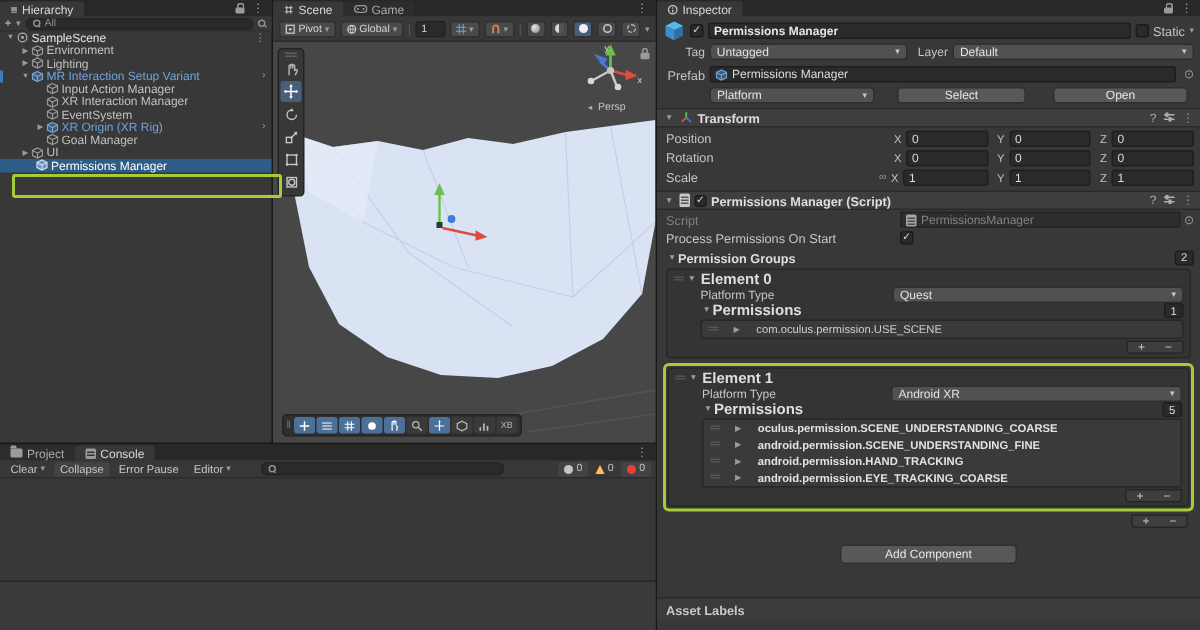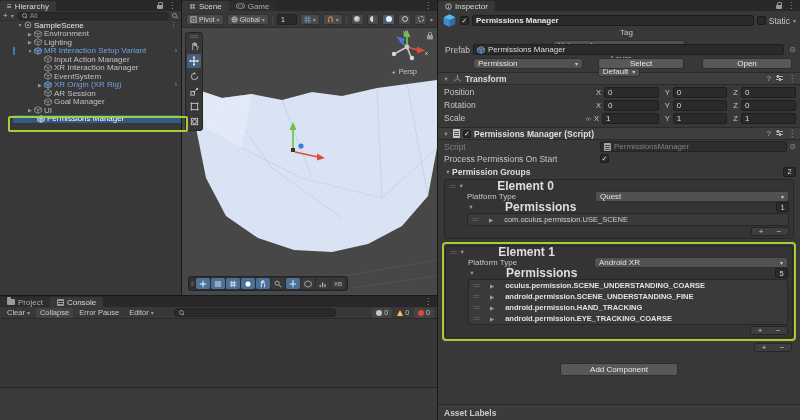--- a/index.html
+++ b/index.html
@@ -19,21 +19,21 @@
   .lock { position:relative; width:6px; height:4px; background:#9A9A9A; border-radius:1px; margin-top:3px; }
   .lock:before { content:""; position:absolute; top:-3px; left:1px; width:3px; height:3px; border:1px solid #9A9A9A; border-bottom:none; border-radius:2px 2px 0 0; }
   
   #hierarchy { left:0; top:0; width:181px; height:295px; }
   .h-toolbar { position:absolute; top:11px; left:0; right:0; height:10px; display:flex; align-items:center; gap:3px; padding:0 3px; background:#383838; border-bottom:1px solid #303030; }
   .plus-btn { font-size:8px; color:#C8C8C8; } .dd-mini { font-size:6px; color:#999; }
   .search-pill { flex:1; height:8px; background:#2A2A2A; border:1px solid #242424; border-radius:4px; display:flex; align-items:center; gap:3px; padding:0 4px; color:#8A8A8A; font-size:7px; }
   .mag { position:relative; width:5px; height:5px; flex:0 0 5px; }
   .mag:before { content:""; position:absolute; left:0; top:0; width:3px; height:3px; border:1px solid #8F8F8F; border-radius:50%; }
   .mag:after { content:""; position:absolute; left:3.5px; top:3.5px; width:2px; height:1px; background:#8F8F8F; transform:rotate(45deg); }
-  .htree { position:absolute; top:21px; left:13px; right:0; }
+  .htree { position:absolute; top:21px; left:0; right:0; }
   .hrow { position:relative; height:8.5px; display:flex; align-items:center; font-size:8px; color:#C2C2C2; white-space:nowrap; }
   .hrow .fold { width:8px; flex:0 0 8px; font-size:5px; color:#9A9A9A; text-align:center; }
   .hrow svg { flex:0 0 8px; margin-right:2px; }
   .hrow .hchev { margin-left:auto; padding-right:4px; color:#9A9A9A; font-size:7px; }
   .hrow .hkebab { margin-left:auto; padding-right:4px; color:#9A9A9A; font-size:7px; }
   .hrow.prefab .hlabel { color:#6FA3DD; }
   .hrow.scene-root .hlabel { color:#E6E6E6; }
   .hrow.selected { background:#2D5C87; }
   .hrow.selected .hlabel { color:#FFFFFF; }
   .bluebar { position:absolute; left:0; top:0; bottom:0; width:2px; background:#3C7BBF; }
@@ -78,57 +78,57 @@
   .console-ic:before { content:""; position:absolute; left:1px; top:2px; right:1px; height:1px; background:#333; box-shadow:0 2px 0 #333; }
   
   #inspector { left:438px; top:0; width:362px; height:420px; }
   .insp-body { position:absolute; top:11px; left:0; right:0; bottom:0; background:#383838; font-size:8.5px; }
   .ifield { background:#2A2A2A; border:1px solid #1E1E1E; border-radius:2px; height:11px; display:flex; align-items:center; padding:0 3px; color:#DDD; font-size:8px; }
   .dd { background:#515151; border:1px solid #2F2F2F; border-radius:3px; height:11px; display:flex; align-items:center; padding:0 4px; color:#E2E2E2; font-size:8px; }
   .dd .dda { margin-left:auto; font-size:6px; color:#C8C8C8; padding-left:4px; }
   .btn { background:#585858; border:1px solid #2F2F2F; border-radius:3px; height:11px; display:flex; align-items:center; justify-content:center; color:#E8E8E8; font-size:8px; }
   .chk { width:9px; height:9px; background:#2A2A2A; border:1px solid #1B1B1B; border-radius:2px; display:flex; align-items:center; justify-content:center; font-size:7px; color:#DCDCDC; line-height:7px; }
   .go-row { margin:3px 4px 0 4px; height:13px; display:flex; align-items:center; gap:3px; }
-  .tl-row { margin:1px 4px 0 4px; height:12px; display:flex; align-items:center; gap:3px; font-size:8px;flex-direction:column; }
+  .tl-row { margin:1px 4px 0 4px; height:12px; display:flex; align-items:center; gap:3px; font-size:8px; }
   .lab { color:#C6C6C6; }
   .prefab-row { margin:4px 4px 0 4px; height:11px; display:flex; align-items:center; gap:3px; }
   .pf-buttons { margin:2px 4px 0 4px; height:12px; display:flex; align-items:center; }
   .comp-header { margin-top:3px; height:13px; background:#3E3E3E; border-top:1px solid #2A2A2A; border-bottom:1px solid #2A2A2A; display:flex; align-items:center; gap:3px; padding:0 4px; }
   .comp-title { font-weight:bold; color:#DEDEDE; font-size:8.5px; }
   .hdr-icons { margin-left:auto; display:flex; align-items:center; gap:5px; color:#AFAFAF; font-size:8px; }
   .preset-ic { width:7px; height:7px; position:relative; }
   .preset-ic:before { content:""; position:absolute; left:0; top:1px; width:7px; height:1px; background:#AFAFAF; box-shadow:0 3px 0 #AFAFAF; }
   .preset-ic:after { content:""; position:absolute; left:1px; top:0; width:2px; height:3px; background:#AFAFAF; box-shadow:2px 3px 0 #AFAFAF; }
   .fold9 { font-size:5.5px; color:#9A9A9A; width:8px; text-align:center; }
   .t-row { margin:1px 4px 0 6px; height:12px; display:grid; grid-template-columns:146px 1fr 1fr 1fr; align-items:center; column-gap:6px; }
   .axis { display:flex; align-items:center; gap:3px; }
   .axis .al { font-size:7.5px; color:#C6C6C6; }
   .axis .ifield { flex:1; }
   .srow { margin:1px 4px 0 6px; height:11px; display:flex; align-items:center; }
   .vcol { width:196px; margin-left:auto; display:flex; align-items:center; }
   .groups-row { margin:2px 4px 0 6px; height:11px; display:flex; align-items:center; }
   .count-field { width:13px; height:10px; background:#2A2A2A; border:1px solid #1E1E1E; border-radius:2px; color:#DDD; font-size:7.5px; display:flex; align-items:center; justify-content:center; }
   .el-box { margin:2px 6px 0 6px; background:#343434; border:1px solid #272727; border-radius:3px; padding:1px 2px 2px 2px; }
   .el-head { height:10px; display:flex; align-items:center; gap:2px; padding-left:2px; }
-  .el-name { font-weight:bold; color:#DEDEDE; font-size:12px;margin-left:30px; }
+  .el-name { font-weight:bold; color:#DEDEDE; font-size:10px; }
   .drag { color:#6E6E6E; font-size:7px; letter-spacing:-1px; }
   .el-row { height:11px; display:flex; align-items:center; padding-left:20px; }
   .el-row .dd { width:194px; margin-left:auto; margin-right:2px;justify-content:center; }
   .perm-box { margin:1px 2px 0 20px; background:#3A3A3A; border:1px solid #272727; border-radius:2px; }
   .prow { height:11px; display:flex; align-items:center; gap:9px; padding:0 4px; }
   .prow .ptext { font-size:7.5px; color:#CFCFCF; }
   .prow .ptext.andp { color:#E2E2E2; font-weight:bold; }
   .pm-footer { margin:1px 2px 0 auto; width:38px; height:9px; background:#3E3E3E; border:1px solid #262626; border-radius:0 0 3px 3px; display:flex; }
   .pm-footer span { flex:1; display:flex; align-items:center; justify-content:center; font-size:8px; color:#C8C8C8; line-height:8px; }
   .green-wrap { margin:3px 4px 0 4px; border:2px solid #A5CD36; border-radius:4px; padding:1px; }
   .green-wrap .el-box { margin:0; }
   .outer-footer { margin:2px 8px 0 auto; }
   .add-row { margin-top:11px; display:flex; justify-content:center; }
   .add-btn { width:118px; height:13px; }
-  .asset-labels { position:absolute; left:0; right:0; bottom:0; height:16px; background:#3B3B3B; border-top:1px solid #2A2A2A; display:flex; align-items:center; padding:0 6px; font-weight:bold; color:#C9C9C9; font-size:8.5px; }
+  .asset-labels { position:absolute; left:0; right:0; bottom:6px; height:16px; background:#3B3B3B; border-top:1px solid #2A2A2A; display:flex; align-items:center; padding:0 6px; font-weight:bold; color:#C9C9C9; font-size:8.5px; }
   .gray { color:#7E7E7E; }
   .target { color:#9A9A9A; font-size:8px; margin-left:2px; }
   .script-page { width:7px; height:9px; background:#C8C8C8; border-radius:1px; position:relative; flex:0 0 7px; }
   .script-page:before { content:""; position:absolute; left:1px; top:2px; right:1px; height:1px; background:#555; box-shadow:0 2px 0 #555, 0 4px 0 #555; }
 </style>
 </head>
 <body>
 
 <div id="root">
 
@@ -213,28 +213,20 @@
         <span class="hlabel">EventSystem</span>
       </div>
       <div class="hrow prefab" style="padding-left:23px">
         <span class="fold">▶</span>
         <svg width="8" height="8" viewBox="0 0 10 10">
             <path d="M5 .8 9.2 2.9v4.2L5 9.2.8 7.1V2.9z" fill="rgba(111,163,221,.3)" stroke="#6FA3DD"></path>
             <path d="M.8 2.9 5 5l4.2-2.1M5 5v4.2" stroke="#6FA3DD" fill="none"></path>
           </svg>
         <span class="hlabel">XR Origin (XR Rig)</span>
         <span class="hchev">›</span>
-      </div>
-      <div class="hrow" style="padding-left:23px">
-        <span class="fold"></span>
-        <svg width="8" height="8" viewBox="0 0 10 10">
-            <path d="M5 .8 9.2 2.9v4.2L5 9.2.8 7.1V2.9z" fill="none" stroke="#9A9A9A"></path>
-            <path d="M.8 2.9 5 5l4.2-2.1M5 5v4.2" stroke="#9A9A9A" fill="none"></path>
-          </svg>
-        <span class="hlabel">AR Session</span>
       </div>
       <div class="hrow" style="padding-left:23px">
         <span class="fold"></span>
         <svg width="8" height="8" viewBox="0 0 10 10">
             <path d="M5 .8 9.2 2.9v4.2L5 9.2.8 7.1V2.9z" fill="none" stroke="#9A9A9A"></path>
             <path d="M.8 2.9 5 5l4.2-2.1M5 5v4.2" stroke="#9A9A9A" fill="none"></path>
           </svg>
         <span class="hlabel">Goal Manager</span>
       </div>
       <div class="hrow" style="padding-left:13px">
@@ -578,21 +570,21 @@
               <path d="M5 .8 9.2 2.9v4.2L5 9.2.8 7.1V2.9z" fill="rgba(111,163,221,.35)" stroke="#6FA3DD"></path>
               <path d="M.8 2.9 5 5l4.2-2.1M5 5v4.2" stroke="#6FA3DD" fill="none"></path>
             </svg>
           <span>Permissions Manager</span>
         </div>
         <span class="target">⊙</span>
       </div>
 
       <div class="pf-buttons">
         <div class="dd" style="width:110px;margin-left:31px">
-          <span>Permission</span>
+          <span>Platform</span>
             <span class="dda">▾</span>
         </div>
         <div class="btn" style="width:86px;margin-left:15px">
             <span>Select</span>
           </div>
         <div class="btn" style="width:90px;margin-left:18px">
             <span>Open</span>
           </div>
       </div>
 

